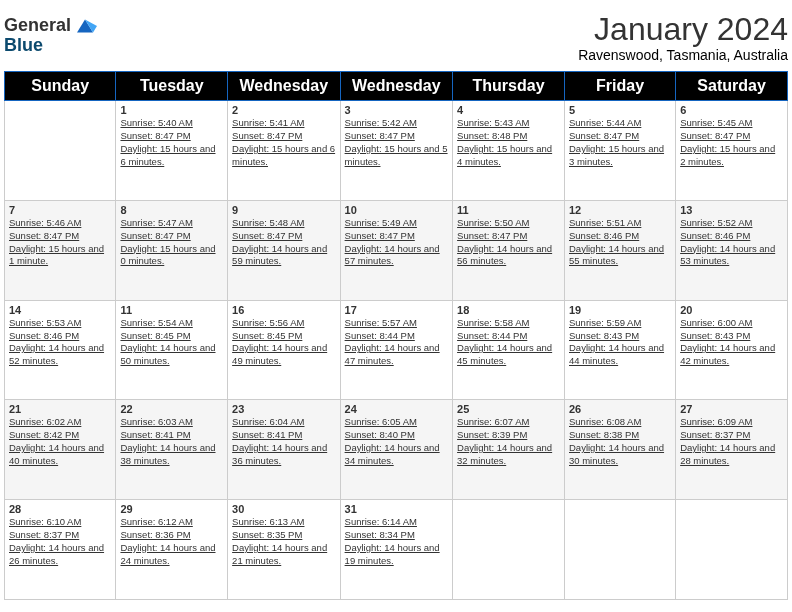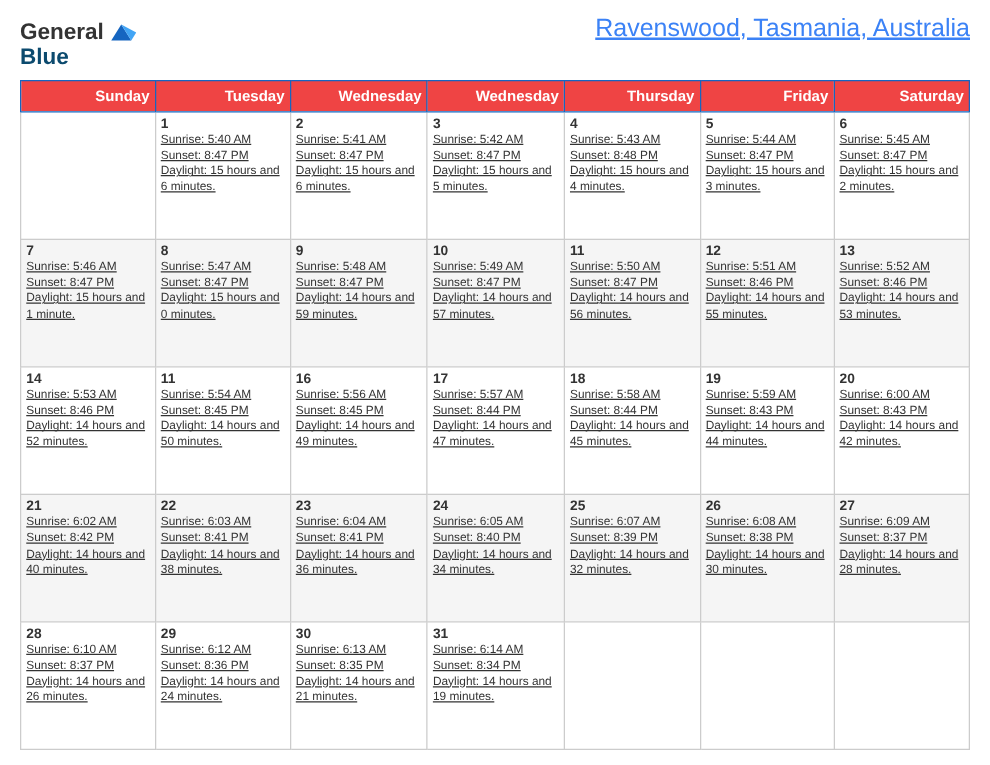--- a/index.html
+++ b/index.html
@@ -6,21 +6,21 @@
     body {
       width: 792px;
       height: 612px;
       font-family: Arial, sans-serif;
       background: #fff;
       overflow: hidden;
     }
     .page {
       width: 792px;
       height: 612px;
-      padding: 12px 16px;
+      padding: 12px 4px;
       display: flex;
       flex-direction: column;
     }
     .header {
       display: flex;
       align-items: flex-start;
       justify-content: space-between;
       margin-bottom: 8px;
     }
     .logo {
@@ -43,36 +43,35 @@
     .title-area {
       text-align: right;
     }
     .month-title {
       font-size: 32px;
       font-weight: normal;
       color: #333;
       line-height: 1.1;
     }
     .location {
-      font-size: 20px;
-      color: #3b82f6;
-      text-decoration: underline;
+      font-size: 14px;
+      color: #000000;
     }
     .calendar {
       width: 100%;
       border-collapse: collapse;
       flex: 1;
       font-size: 10px;
     }
     .calendar th {
-      background-color: #ef4444;
+      background-color: #000000;
       color: white;
       padding: 5px 4px;
-      text-align: right;
-      font-size: 12px;
+      text-align: center;
+      font-size: 16px;
       font-weight: bold;
       border: 1px solid #1565c0;
     }
     .calendar td {
       border: 1px solid #ccc;
       padding: 3px 4px;
       vertical-align: top;
       width: 113px;
       height: 85px;
       color: #333;
@@ -108,20 +107,21 @@
           <span class="logo-text logo-general">General</span>
           <svg class="logo-icon" viewBox="0 0 30 24" xmlns="http://www.w3.org/2000/svg">
             <polygon points="5,20 15,4 25,20" fill="#1565c0"></polygon>
             <polygon points="15,4 25,20 30,12" fill="#42a5f5"></polygon>
           </svg>
         </div>
         <div class="logo-text logo-blue">Blue</div>
       </div>
     </div>
     <div class="title-area">
+      <div class="month-title">January 2024</div>
       <div class="location">Ravenswood, Tasmania, Australia</div>
     </div>
   </div>
 
   <table class="calendar">
     <thead>
       <tr>
 
       <th>Sunday</th>
           <th>Tuesday</th>

